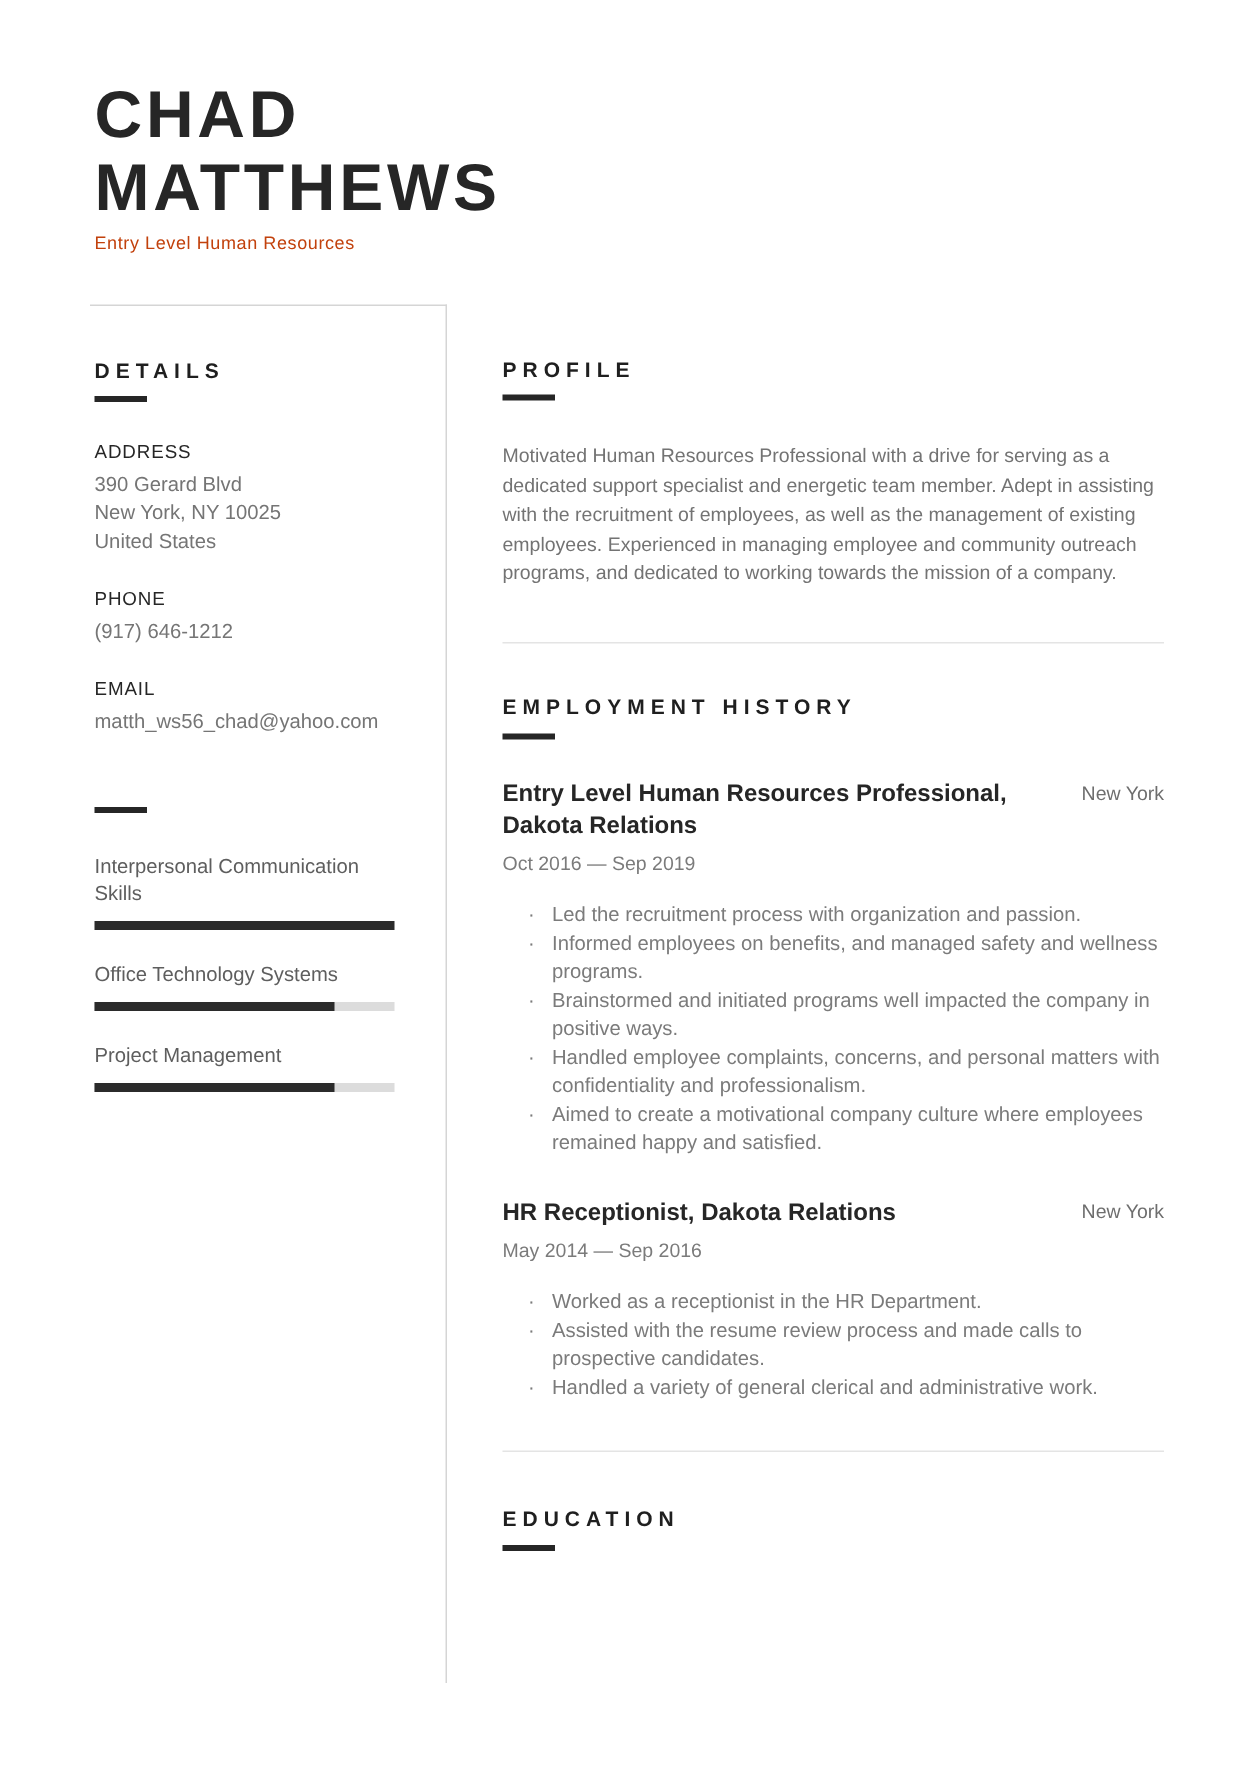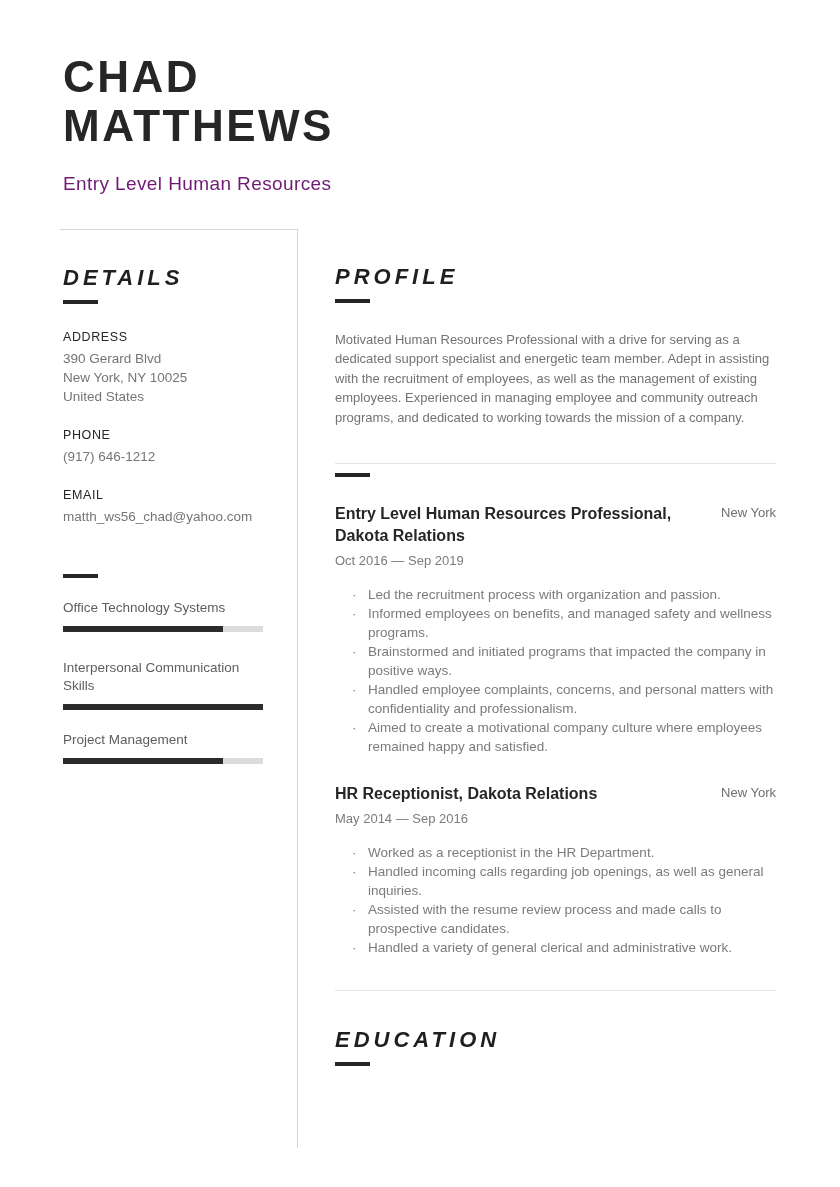--- a/index.html
+++ b/index.html
@@ -21,51 +21,50 @@
   .name {
     width: 360px;
     font-size: 44px;
     font-weight: 800;
     letter-spacing: 2.5px;
     line-height: 1.12;
     color: #262626;
     text-transform: uppercase;
   }
   .job-title {
-    margin-top: 22px;
-    font-size: 19px;
+    margin-top: 4px;
+    font-size: 12px;
     letter-spacing: 0.4px;
-    color: #701a75;
+    color: #c2410c;
   }
 
   
   .columns { display: flex; margin-top: 34px; }
   .col-left {
     width: 238px;
     height: 919px;
     margin-left: 60px;
     border-top: 1px solid #d5d5d5;
     border-right: 1px solid #d5d5d5;
     padding: 35px 35px 0 3px;
     flex-shrink: 0;
   }
   .col-right {
     width: 479px;
     padding: 35px 0 0 37px;
   }
 
   
   .sec-heading {
-    font-size: 22px;
+    font-size: 14px;
     font-weight: 700;
     letter-spacing: 4px;
     color: #1f1f1f;
     text-transform: uppercase;
     line-height: 1.2;
-    font-style: italic;
   }
   .sec-underline {
     width: 35px;
     height: 4px;
     background: #262626;
     margin-top: 9px;
   }
 
   
   .side-label {
@@ -184,80 +183,80 @@
         <div class="side-label next">PHONE</div>
         <div class="side-text">(917) 646-1212</div>
 
         <div class="side-label next">EMAIL</div>
         <div class="side-text">matth_ws56_chad@yahoo.com</div>
       </div>
 
       <div class="skills-block">
         <div class="sec-underline"></div>
 
+        <div class="skill-item first">
+          <div class="skill-label">Interpersonal Communication Skills</div>
+          <div class="skill-track">
+            <div class="skill-fill" style="width: 100%;"></div>
+          </div>
+        </div>
+
         <div class="skill-item">
           <div class="skill-label">Office Technology Systems</div>
           <div class="skill-track">
             <div class="skill-fill" style="width: 80%;"></div>
           </div>
         </div>
 
-        <div class="skill-item first">
-          <div class="skill-label">Interpersonal Communication Skills</div>
-          <div class="skill-track">
-            <div class="skill-fill" style="width: 100%;"></div>
-          </div>
-        </div>
-
         <div class="skill-item">
           <div class="skill-label">Project Management</div>
           <div class="skill-track">
             <div class="skill-fill" style="width: 80%;"></div>
           </div>
         </div>
       </div>
     </div>
 
     <div class="col-right">
 
       <div>
         <div class="sec-heading">PROFILE</div>
         <div class="sec-underline"></div>
         <div class="body-text">Motivated Human Resources Professional with a drive for serving as a dedicated support specialist and energetic team member. Adept in assisting with the recruitment of employees, as well as the management of existing employees. Experienced in managing employee and community outreach programs, and dedicated to working towards the mission of a company.</div>
       </div>
 
       <hr class="rule">
 
       <div>
+        <div class="sec-heading employment-heading">EMPLOYMENT HISTORY</div>
         <div class="sec-underline"></div>
 
         <div class="job">
           <div class="job-head">
             <div class="job-name">Entry Level Human Resources Professional, Dakota Relations</div>
             <div class="job-location">New York</div>
           </div>
           <div class="job-dates">Oct 2016 — Sep 2019</div>
           <ul class="job-bullets">
             <li>Led the recruitment process with organization and passion.</li>
             <li>Informed employees on benefits, and managed safety and wellness programs.</li>
-            <li>Brainstormed and initiated programs that impacted the company in positive ways.</li>
+            <li>Brainstormed and initiated programs well impacted the company in positive ways.</li>
             <li>Handled employee complaints, concerns, and personal matters with confidentiality and professionalism.</li>
             <li>Aimed to create a motivational company culture where employees remained happy and satisfied.</li>
           </ul>
         </div>
 
         <div class="job">
           <div class="job-head">
             <div class="job-name">HR Receptionist, Dakota Relations</div>
             <div class="job-location">New York</div>
           </div>
           <div class="job-dates">May 2014 — Sep 2016</div>
           <ul class="job-bullets">
             <li>Worked as a receptionist in the HR Department.</li>
-            <li>Handled incoming calls regarding job openings, as well as general inquiries.</li>
             <li>Assisted with the resume review process and made calls to prospective candidates.</li>
             <li>Handled a variety of general clerical and administrative work.</li>
           </ul>
         </div>
       </div>
 
       <hr class="rule bottom">
 
       <div>
         <div class="sec-heading education-heading">EDUCATION</div>

